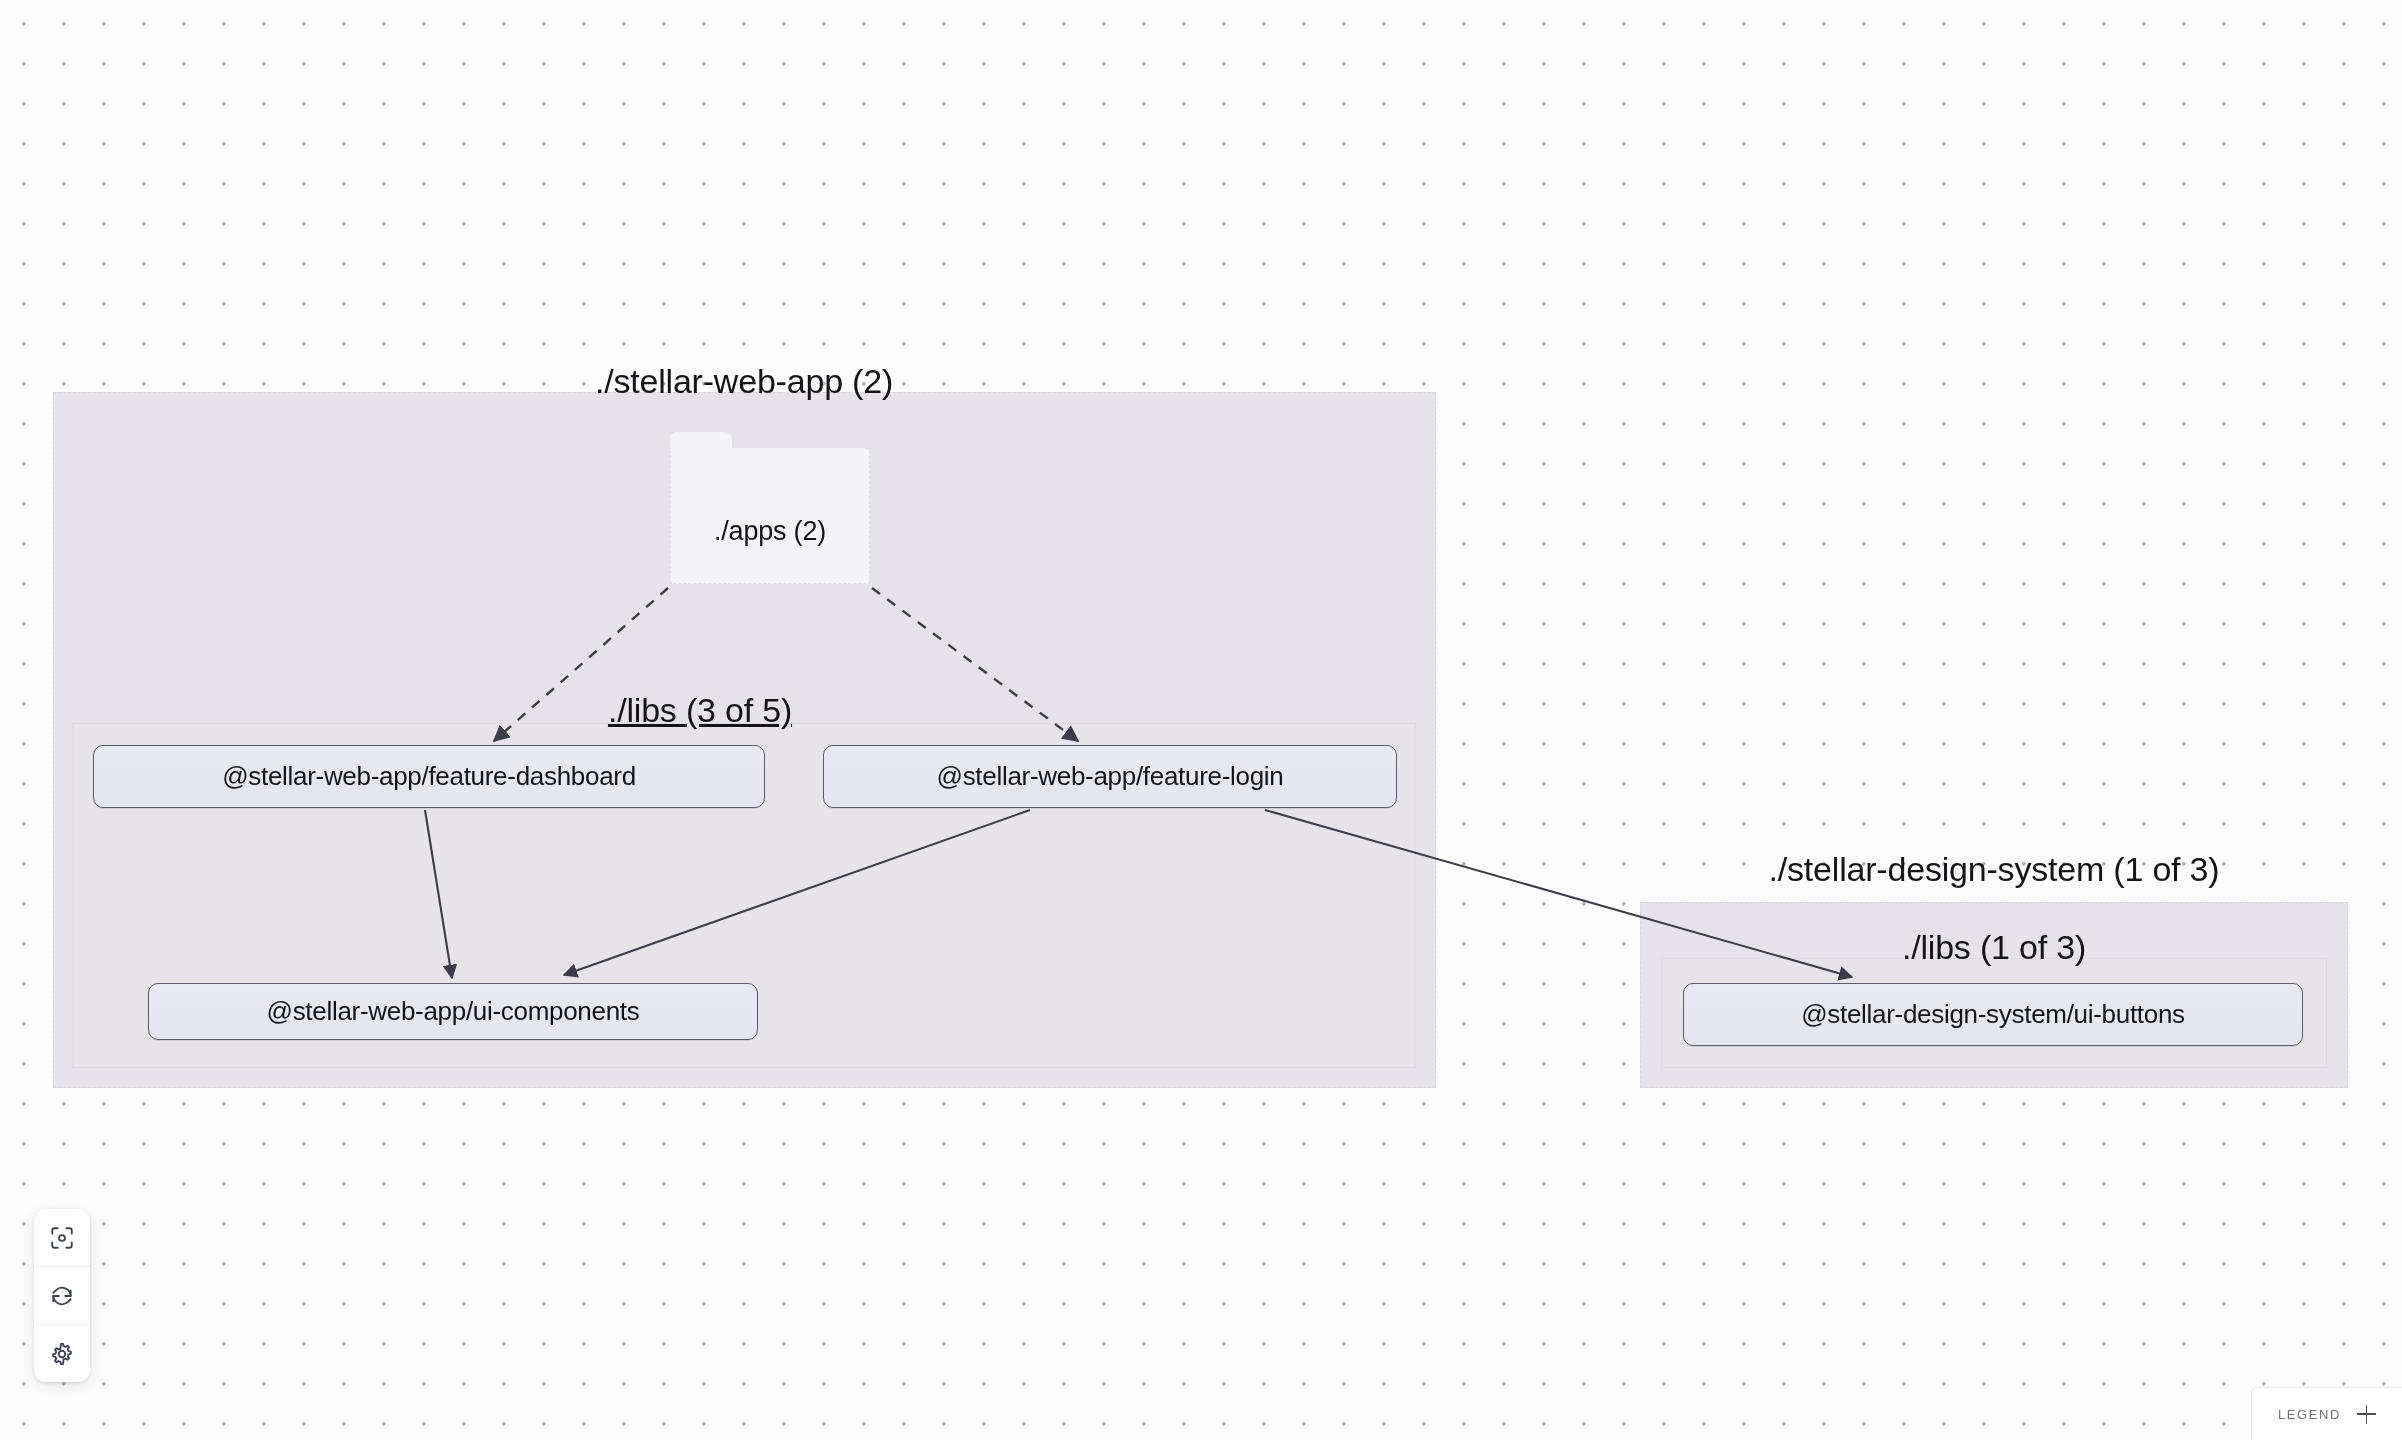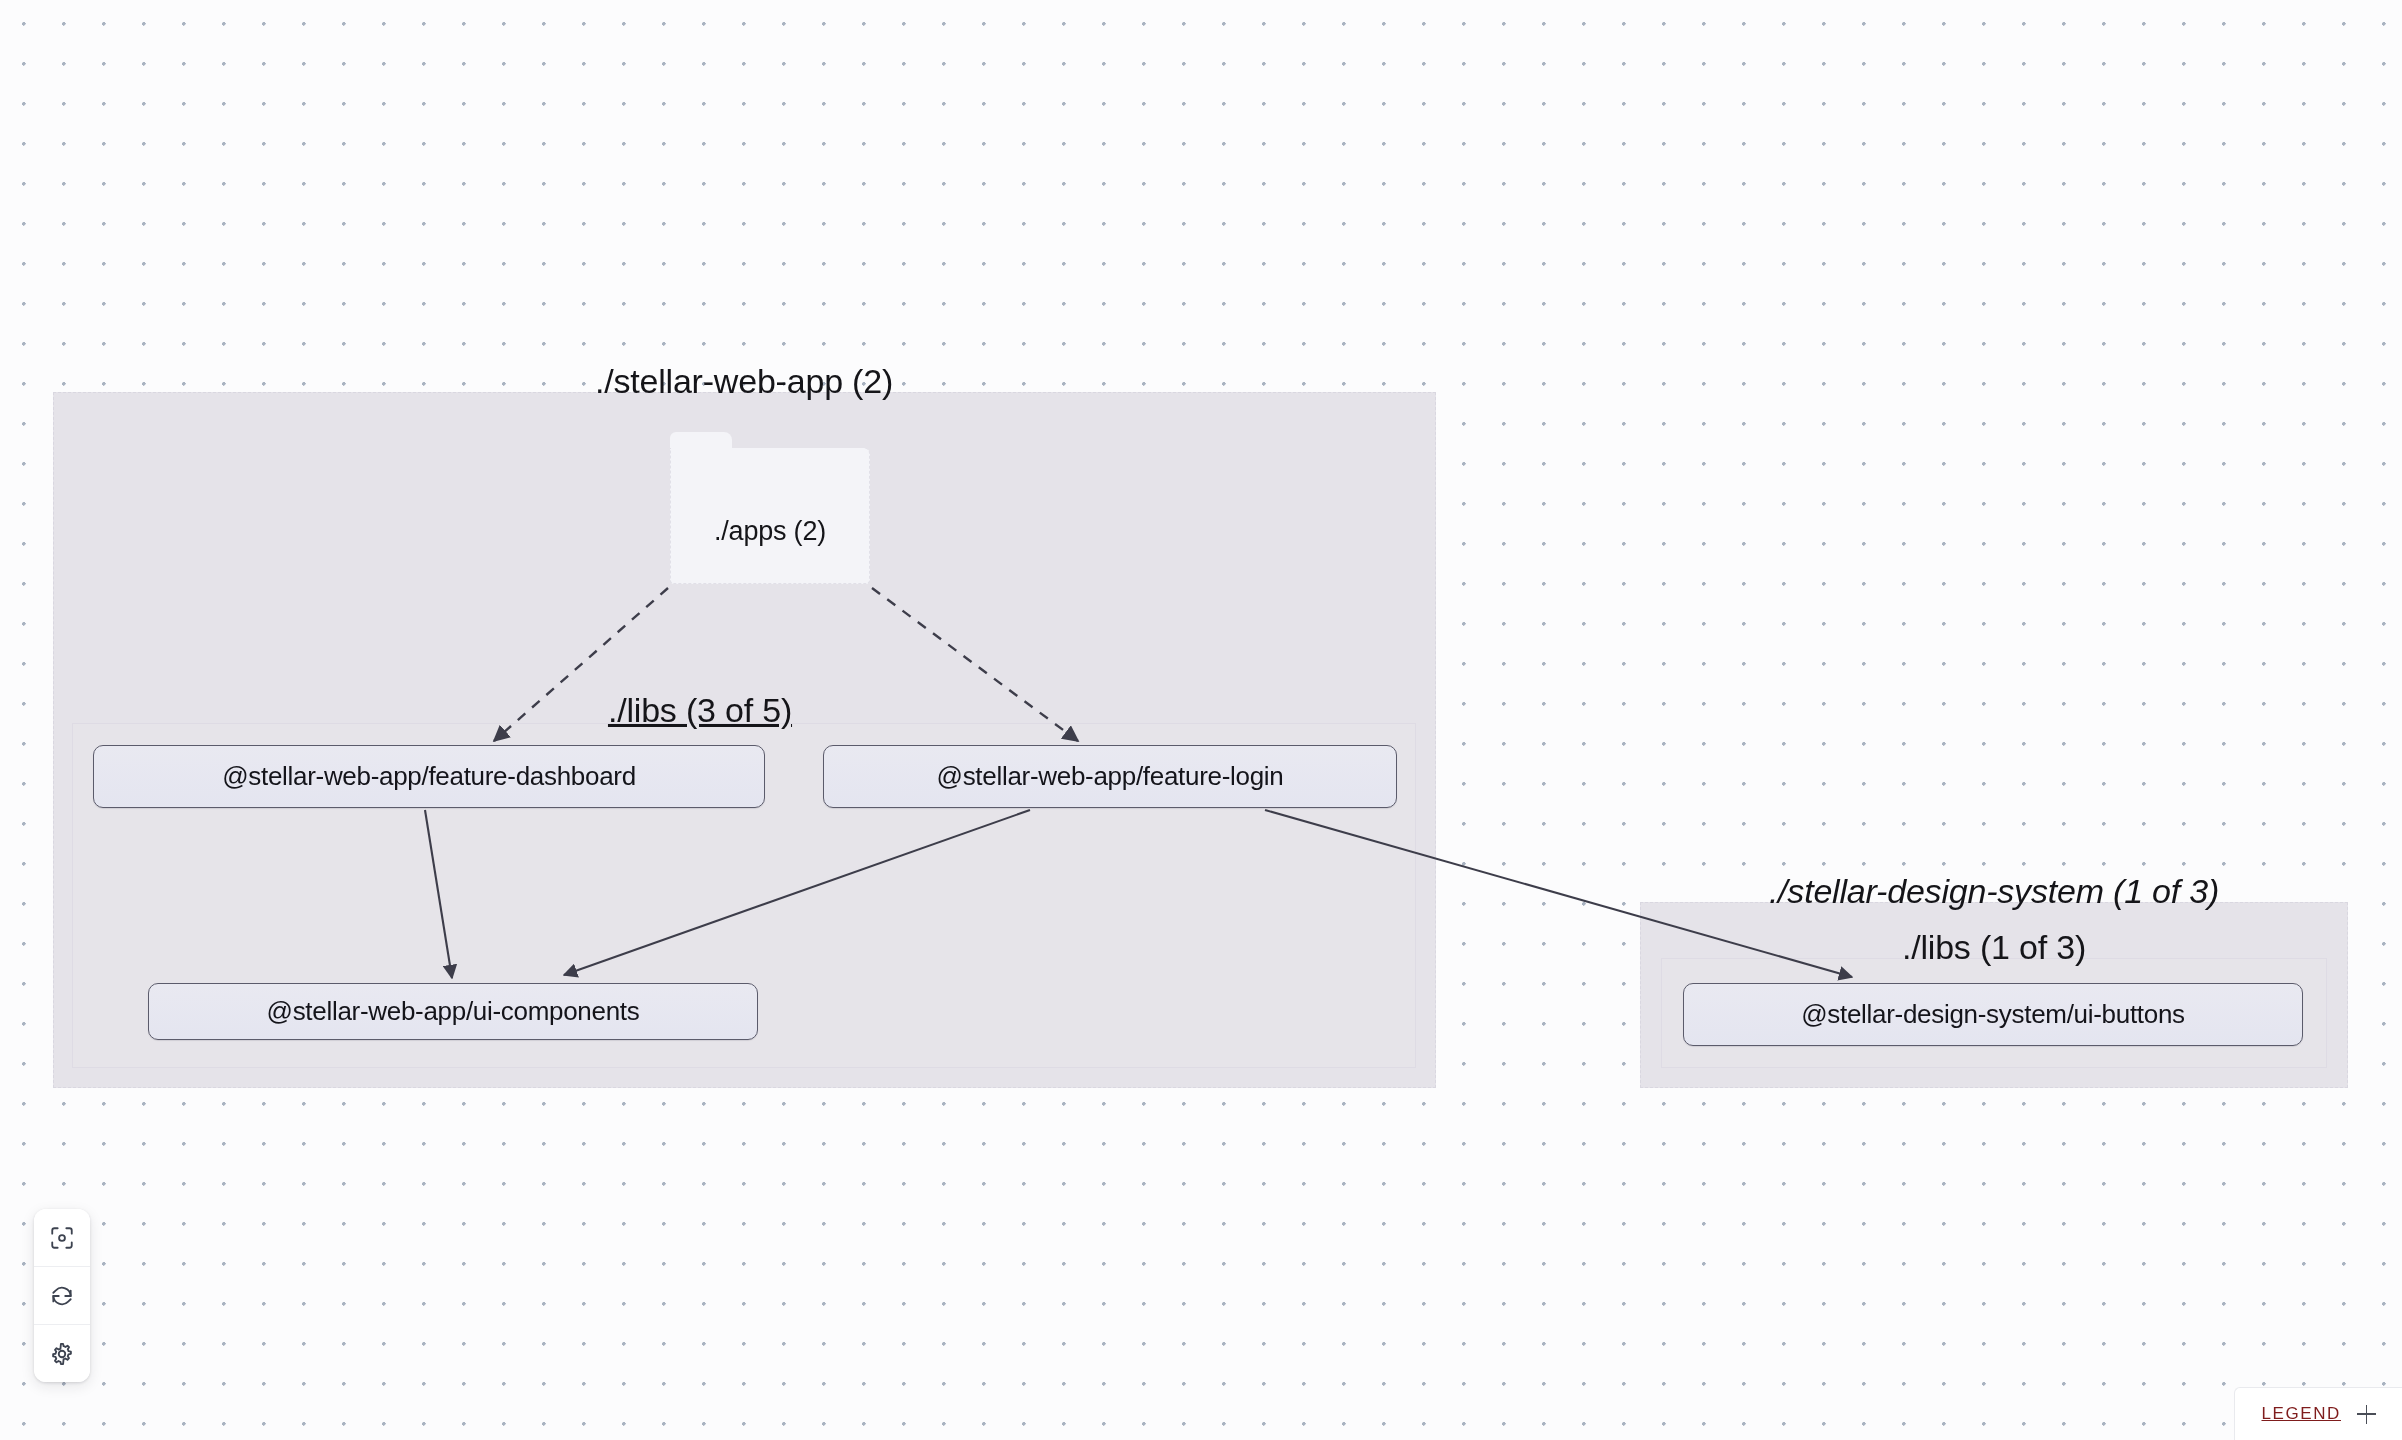--- a/index.html
+++ b/index.html
@@ -141,24 +141,23 @@
     background: #ffffff;
     border-top: 1px solid #e9eaee;
     border-left: 1px solid #e9eaee;
     border-radius: 6px 0 0 0;
     display: flex;
     align-items: center;
     gap: 16px;
     cursor: pointer;
   }
   #legend-label {
-    font-size: 17px;
+    font-size: 13px;
     letter-spacing: 1.6px;
-    color: #7f1d1d;
-    text-decoration: underline;
+    color: #737373;
   }
   .plus {
     position: relative;
     width: 19px;
     height: 19px;
   }
   .plus::before, .plus::after {
     content: "";
     position: absolute;
     background: #4a4e57;
@@ -173,21 +172,21 @@
 
   <div id="canvas-grid"></div>
 
   <div class="group group-outer" style="left:53px; top:392px; width:1383px; height:696px;"></div>
   <div class="group-label centered" style="left:744px; top:364px;">./stellar-web-app (2)</div>
 
   <div class="group group-inner" style="left:72px; top:723px; width:1344px; height:345px;"></div>
   <div class="group-label centered" style="left:700px; top:693px;text-decoration:underline;">./libs (3 of 5)</div>
 
   <div class="group group-outer" style="left:1640px; top:902px; width:708px; height:186px;"></div>
-  <div class="group-label centered" style="left:1994px; top:874px;font-style:italic;">./stellar-design-system (1 of 3)</div>
+  <div class="group-label centered" style="left:1994px; top:852px;">./stellar-design-system (1 of 3)</div>
 
   <div class="group group-inner" style="left:1661px; top:958px; width:666px; height:110px;"></div>
   <div class="group-label centered" style="left:1994px; top:930px;">./libs (1 of 3)</div>
 
   <svg id="edge-layer" viewBox="0 0 2402 1440">
     <defs>
       <marker id="arrow-solid" viewBox="0 0 10 10" refX="9" refY="5" markerWidth="7" markerHeight="7" orient="auto-start-reverse">
         <path d="M 0 0 L 10 5 L 0 10 z" fill="#3d3d4a"></path>
       </marker>
       <marker id="arrow-dashed" viewBox="0 0 10 10" refX="9" refY="5" markerWidth="7" markerHeight="7" orient="auto-start-reverse">

